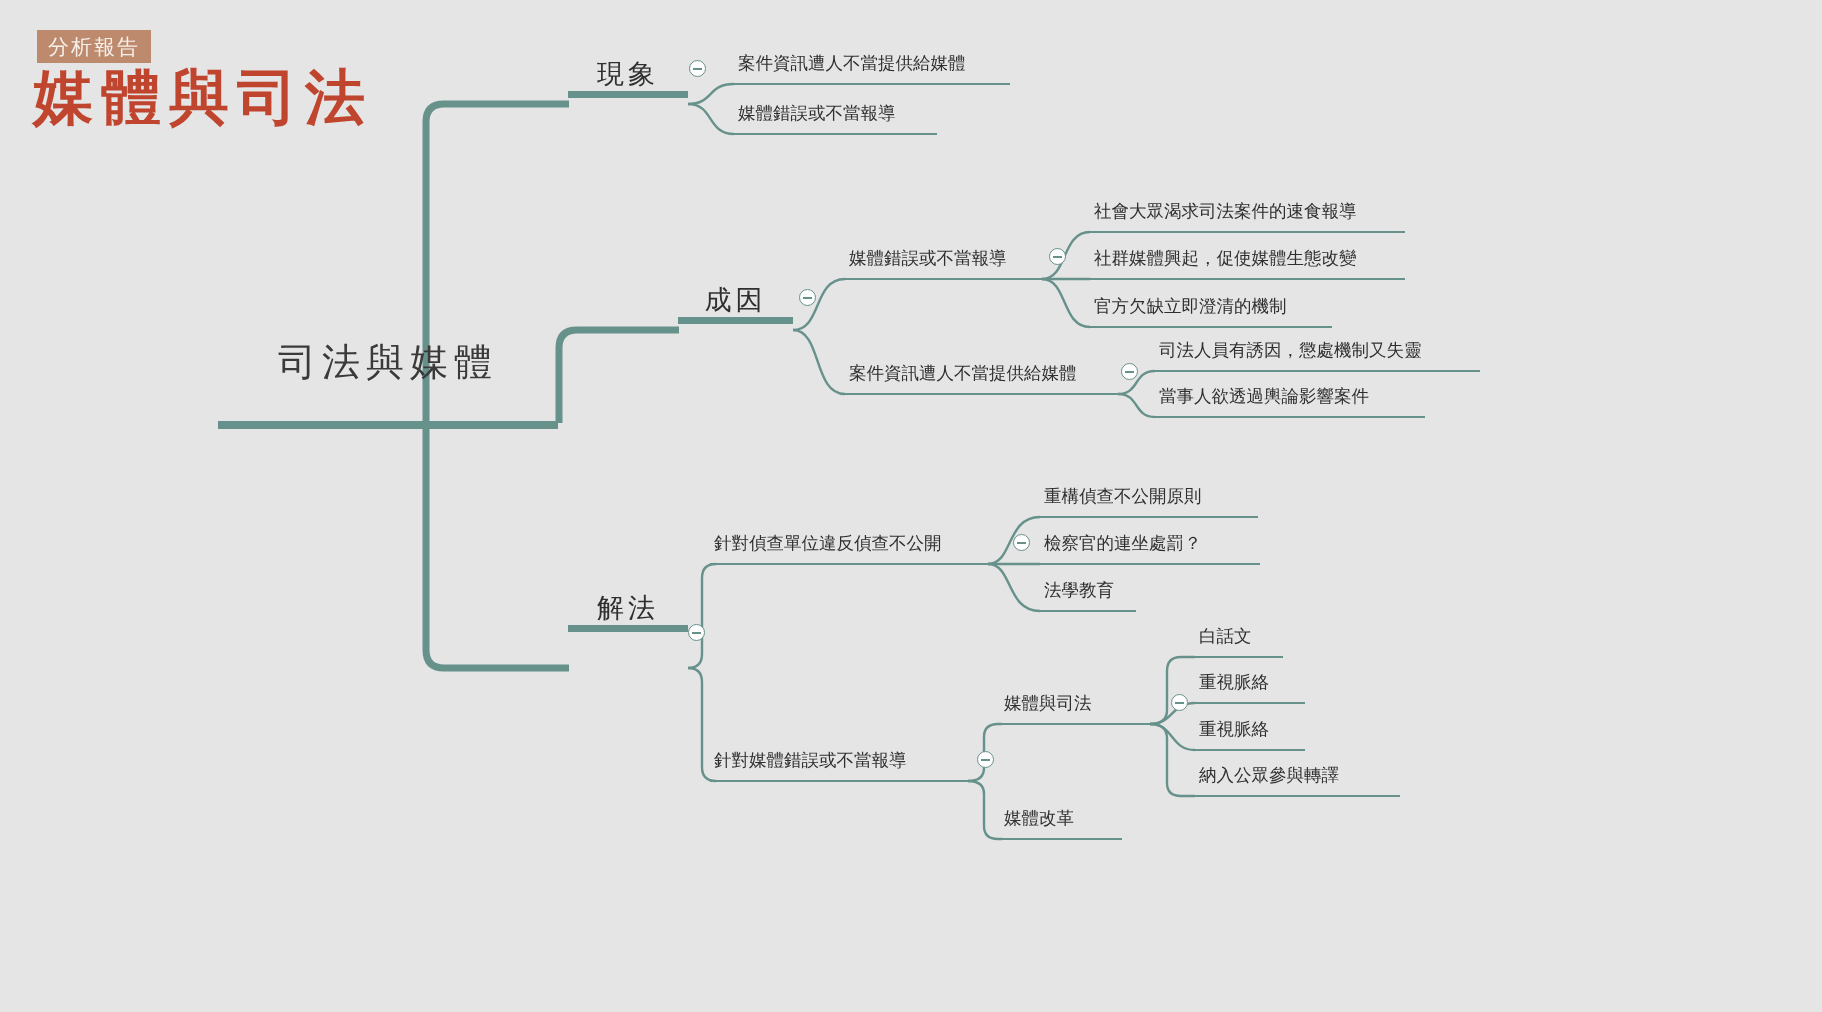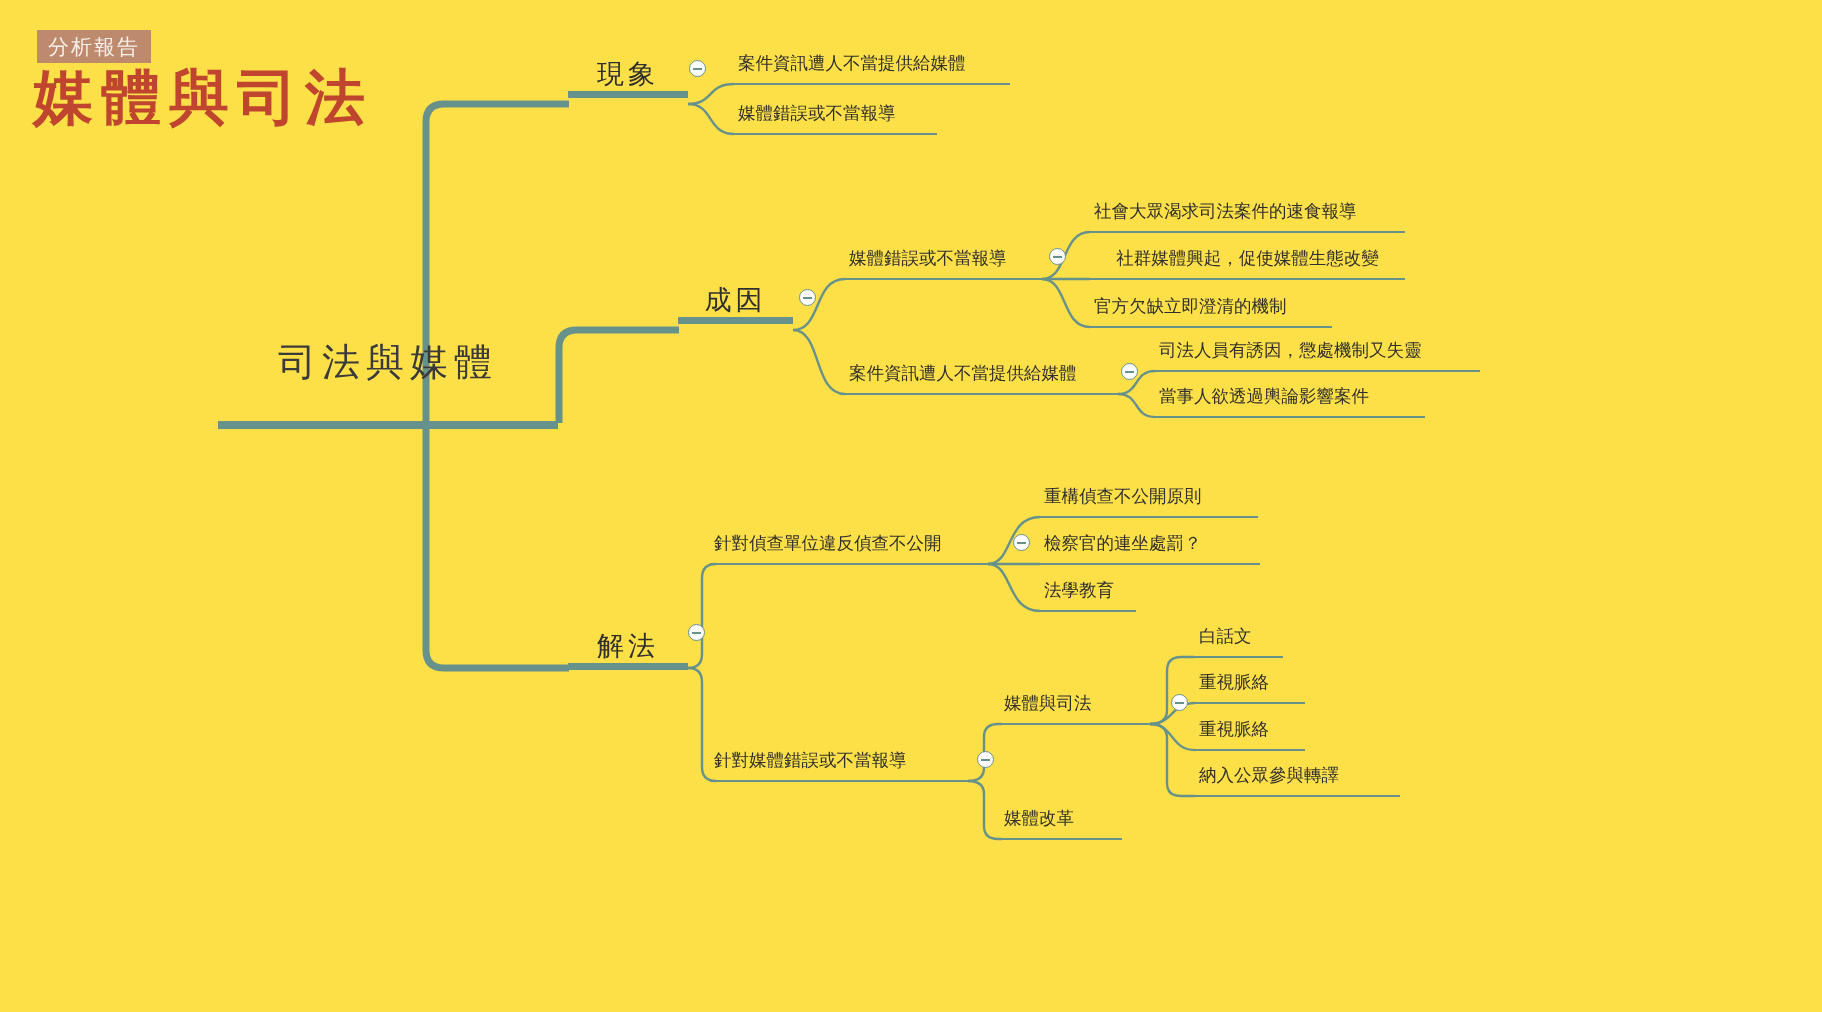--- a/index.html
+++ b/index.html
@@ -1,21 +1,21 @@
 <!DOCTYPE html>
 <html><head>
 <meta charset="utf-8">
 <style>
   html, body { margin: 0; padding: 0; background: #ffffff; }
   body { font-family: "Liberation Sans", sans-serif; color: #2f2f2f; }
   .canvas {
     position: relative;
     width: 1822px;
     height: 1012px;
-    background: #fde047;
+    background: #e5e5e5;
     overflow: hidden;
   }
   svg.wires { position: absolute; left: 0; top: 0; pointer-events: none; }
   svg.wires path { fill: none; stroke: #67918b; }
   svg.wires path.thick { stroke-width: 7px; }
   svg.wires path.thin  { stroke-width: 2.4px; }
 
   .badge {
     position: absolute; left: 37px; top: 30px;
     background: #bd8a6e; color: #f7efe9;
@@ -132,41 +132,41 @@
 
   <div class="node leaf" style="left:845px; top:247px; width:197px;">
     <span class="lbl">媒體錯誤或不當報導</span>
   </div>
   <div class="collapse" style="left:1049px; top:248px;">
     <span class="minus"></span>
   </div>
   <div class="node leaf" style="left:1090px; top:200px; width:315px;">
     <span class="lbl">社會大眾渴求司法案件的速食報導</span>
   </div>
-  <div class="node leaf" style="left:1090px; top:247px; width:315px;text-align:center;">
+  <div class="node leaf" style="left:1090px; top:247px; width:315px;">
     <span class="lbl">社群媒體興起，促使媒體生態改變</span>
   </div>
   <div class="node leaf" style="left:1090px; top:295px; width:242px;">
     <span class="lbl">官方欠缺立即澄清的機制</span>
   </div>
 
   <div class="node leaf" style="left:845px; top:362px; width:273px;">
     <span class="lbl">案件資訊遭人不當提供給媒體</span>
   </div>
   <div class="collapse" style="left:1121px; top:363px;">
     <span class="minus"></span>
   </div>
   <div class="node leaf" style="left:1155px; top:339px; width:325px;">
     <span class="lbl">司法人員有誘因，懲處機制又失靈</span>
   </div>
   <div class="node leaf" style="left:1155px; top:385px; width:270px;">
     <span class="lbl">當事人欲透過輿論影響案件</span>
   </div>
 
-  <div class="node big" style="left:568px; top:630px; width:120px;">
+  <div class="node big" style="left:568px; top:592px; width:120px;">
     <span class="lbl">解法</span>
   </div>
   <div class="collapse" style="left:688px; top:624px;">
     <span class="minus"></span>
   </div>
 
   <div class="node leaf" style="left:710px; top:532px; width:278px;">
     <span class="lbl">針對偵查單位違反偵查不公開</span>
   </div>
   <div class="collapse" style="left:1013px; top:534px;">

